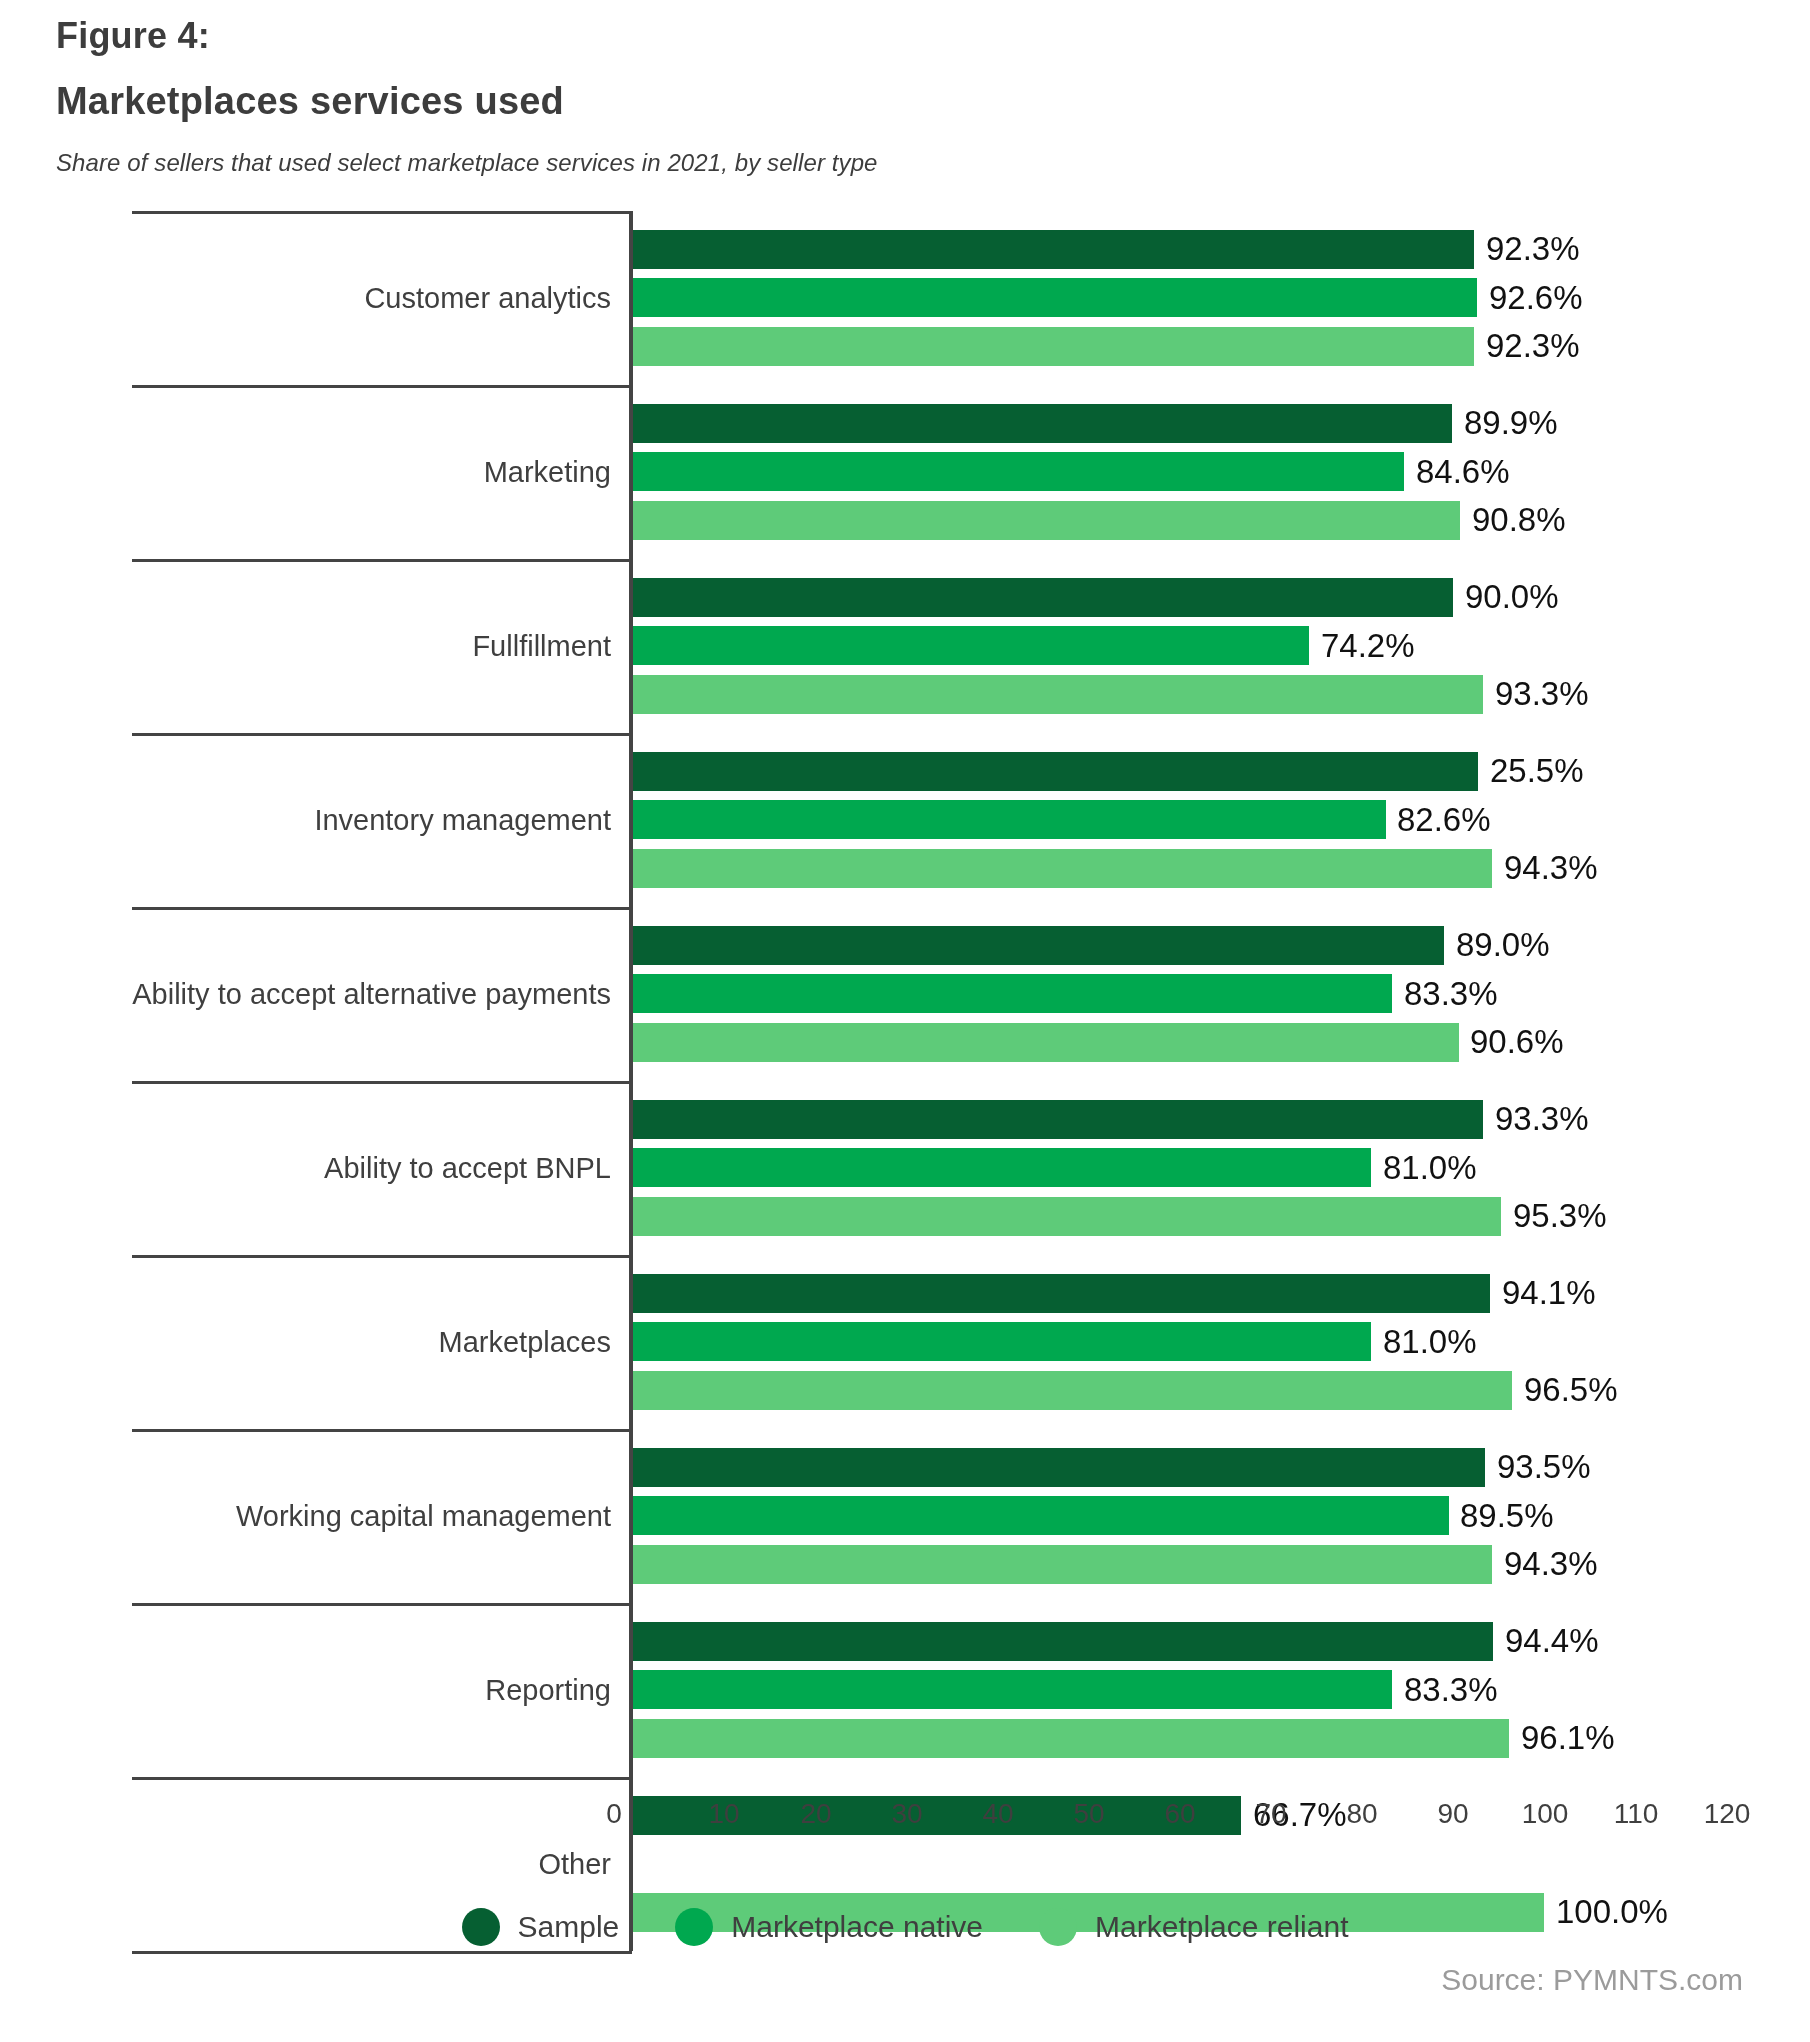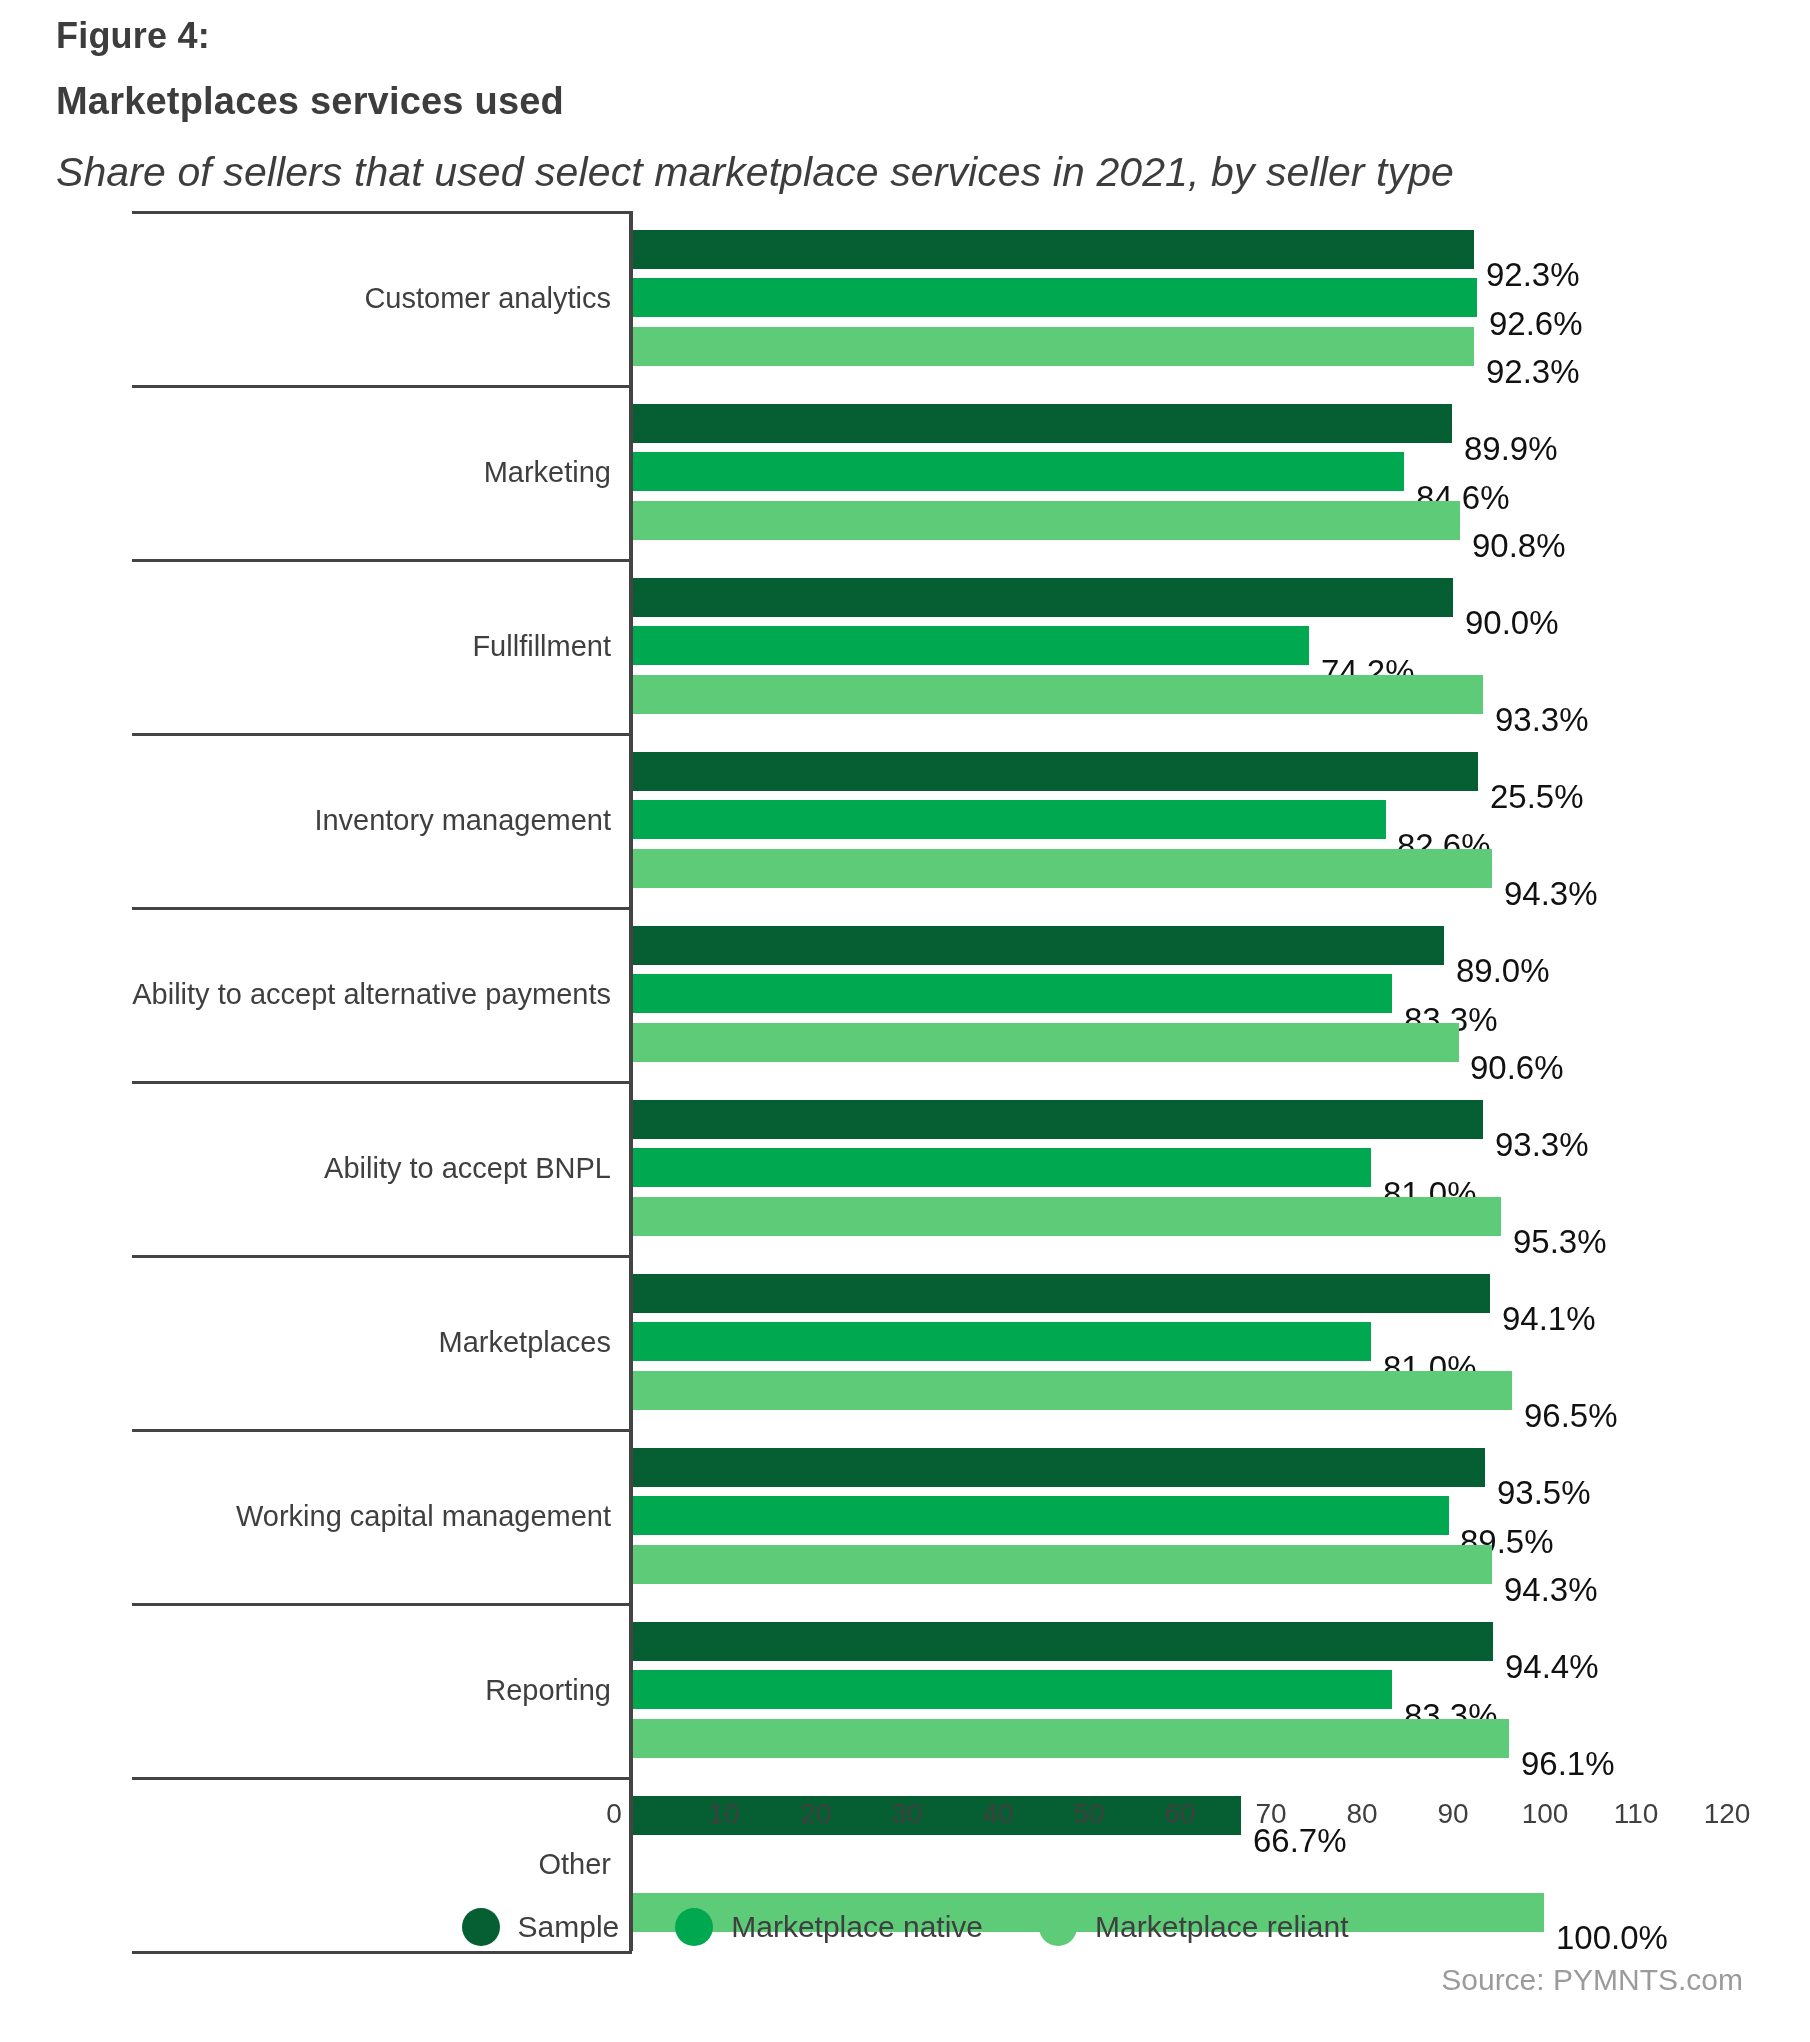--- a/index.html
+++ b/index.html
@@ -16,21 +16,21 @@
   .header{position:absolute;left:56px;top:0;width:1686px;}
   .fig-num{
     font-size:36px;font-weight:bold;color:#3d3d3d;
     letter-spacing:0.2px;margin-top:15px;
   }
   .fig-title{
     font-size:38px;font-weight:bold;color:#3d3d3d;
     margin-top:23px;letter-spacing:0.2px;
   }
   .fig-sub{
-    font-size:41px;font-style:italic;color:#3d3d3d;
+    font-size:24px;font-style:italic;color:#3d3d3d;
     margin-top:26px;letter-spacing:0.1px;
   }
 
   
   .plot{
     position:absolute;
     left:0;top:204px;
     width:1810px;height:1596px;
   }
   .axis-line{
@@ -54,21 +54,20 @@
     position:absolute;
     left:633px;
     height:39px;
     border-radius:0;
   }
   .barval{
     position:absolute;
     font-size:33px;color:#111;
     white-space:nowrap;
     transform:translateY(-50%);
-    margin-top:26px;
   }
 
   
   .xaxis{
     position:absolute;left:0;top:1798px;width:1810px;height:49px;
   }
   .xtick{
     position:absolute;
     font-size:28px;color:#3f3f3f;
     transform:translateX(-50%);

